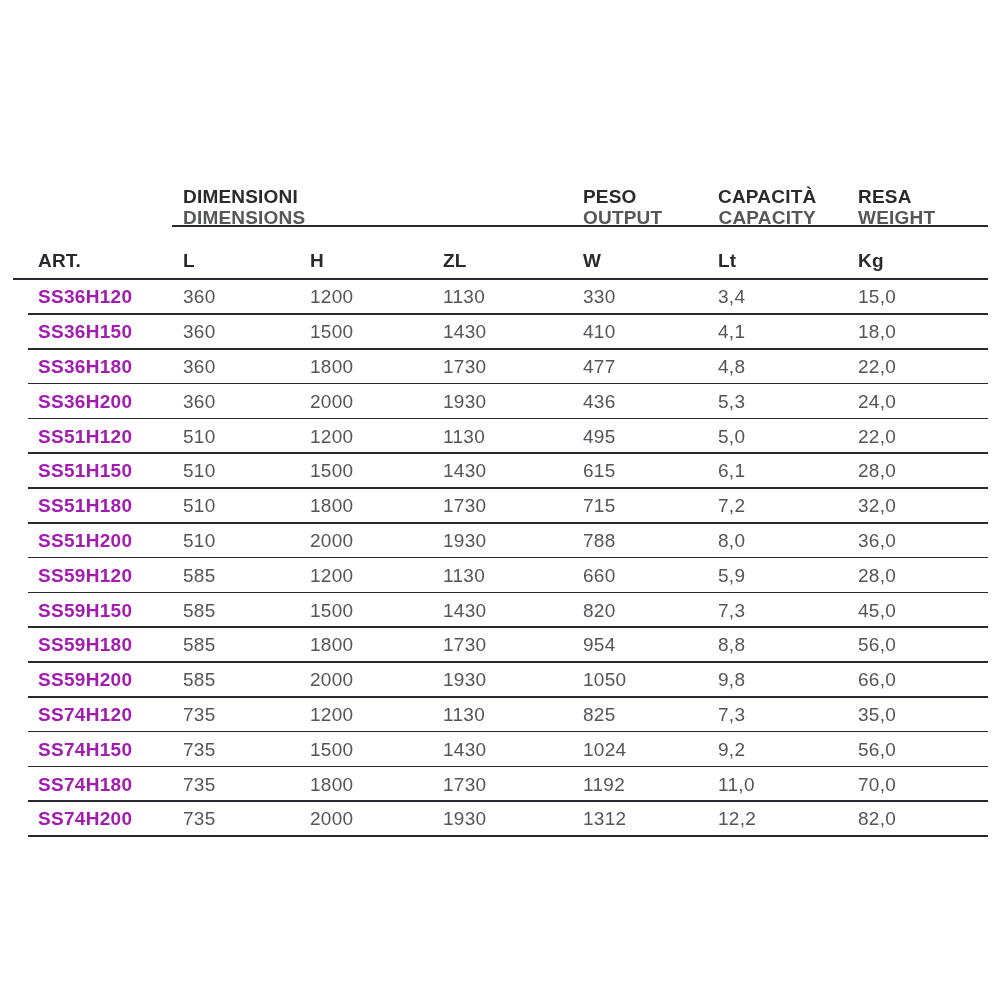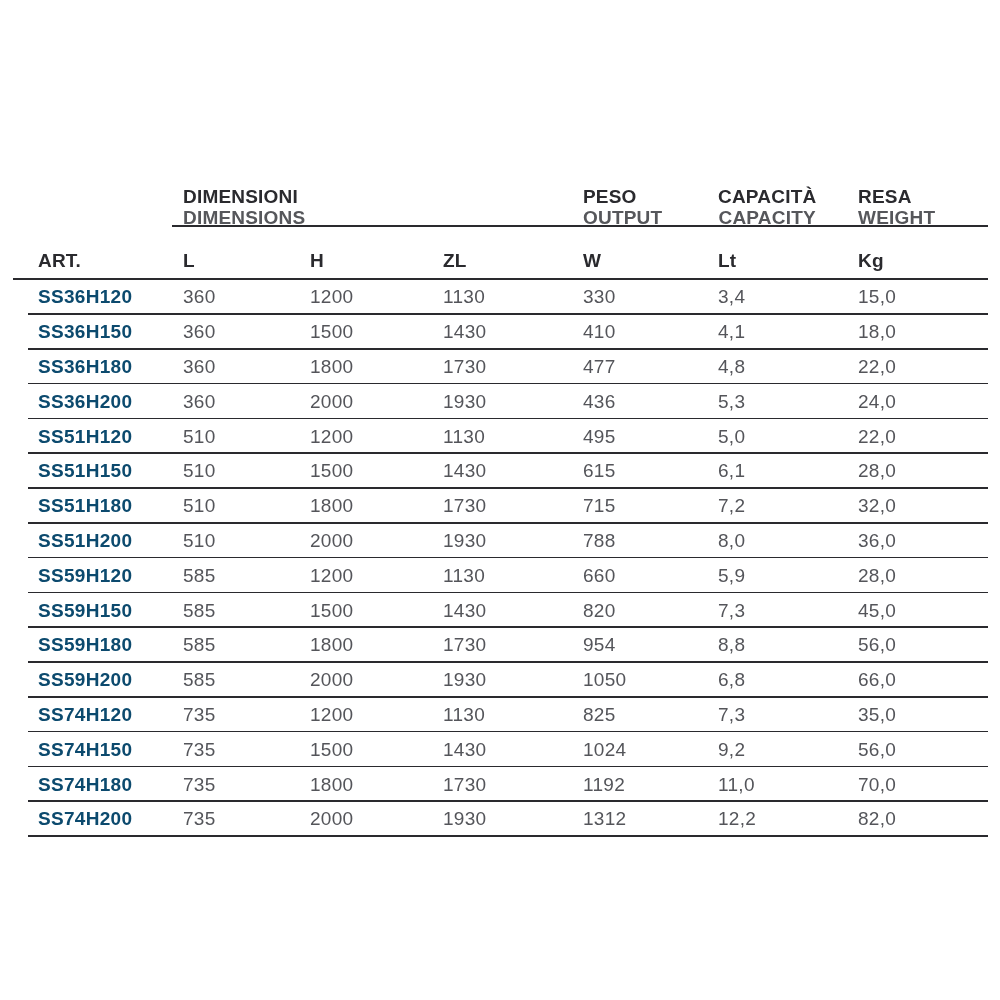--- a/index.html
+++ b/index.html
@@ -81,21 +81,21 @@
     content: "";
     position: absolute;
     left: 15px;
     right: 0;
     bottom: 0;
     height: 1.6px;
     background: #2a2a2e;
   }
   .data-row .art {
     font-weight: 700;
-    color: #0c4a6e;
+    color: #a21caf;
     letter-spacing: 0.3px;
   }
   .data-row .num {
     font-weight: 400;
     color: #54555a;
     letter-spacing: 0.3px;
   }
 </style>
 </head>
 <body>
@@ -242,21 +242,21 @@
       <div class="num">8,8</div>
       <div class="num">56,0</div>
     </div>
 
     <div class="data-row cols">
       <div class="art">SS59H200</div>
       <div class="num">585</div>
       <div class="num">2000</div>
       <div class="num">1930</div>
       <div class="num">1050</div>
-      <div class="num">6,8</div>
+      <div class="num">9,8</div>
       <div class="num">66,0</div>
     </div>
 
     <div class="data-row cols">
       <div class="art">SS74H120</div>
       <div class="num">735</div>
       <div class="num">1200</div>
       <div class="num">1130</div>
       <div class="num">825</div>
       <div class="num">7,3</div>

